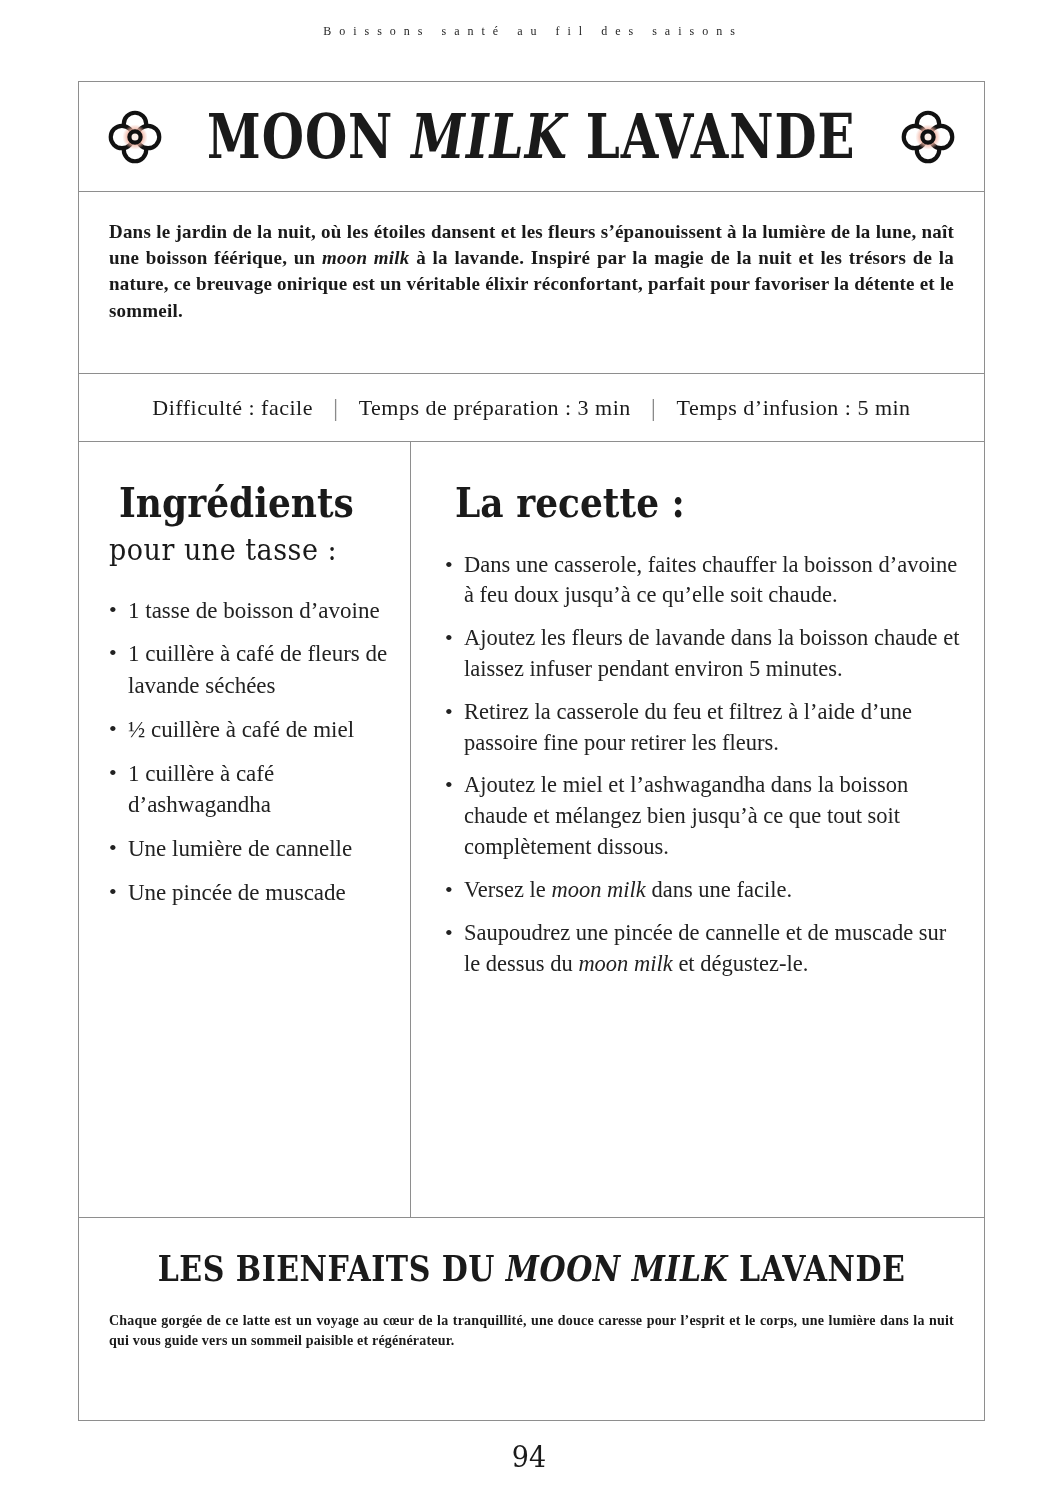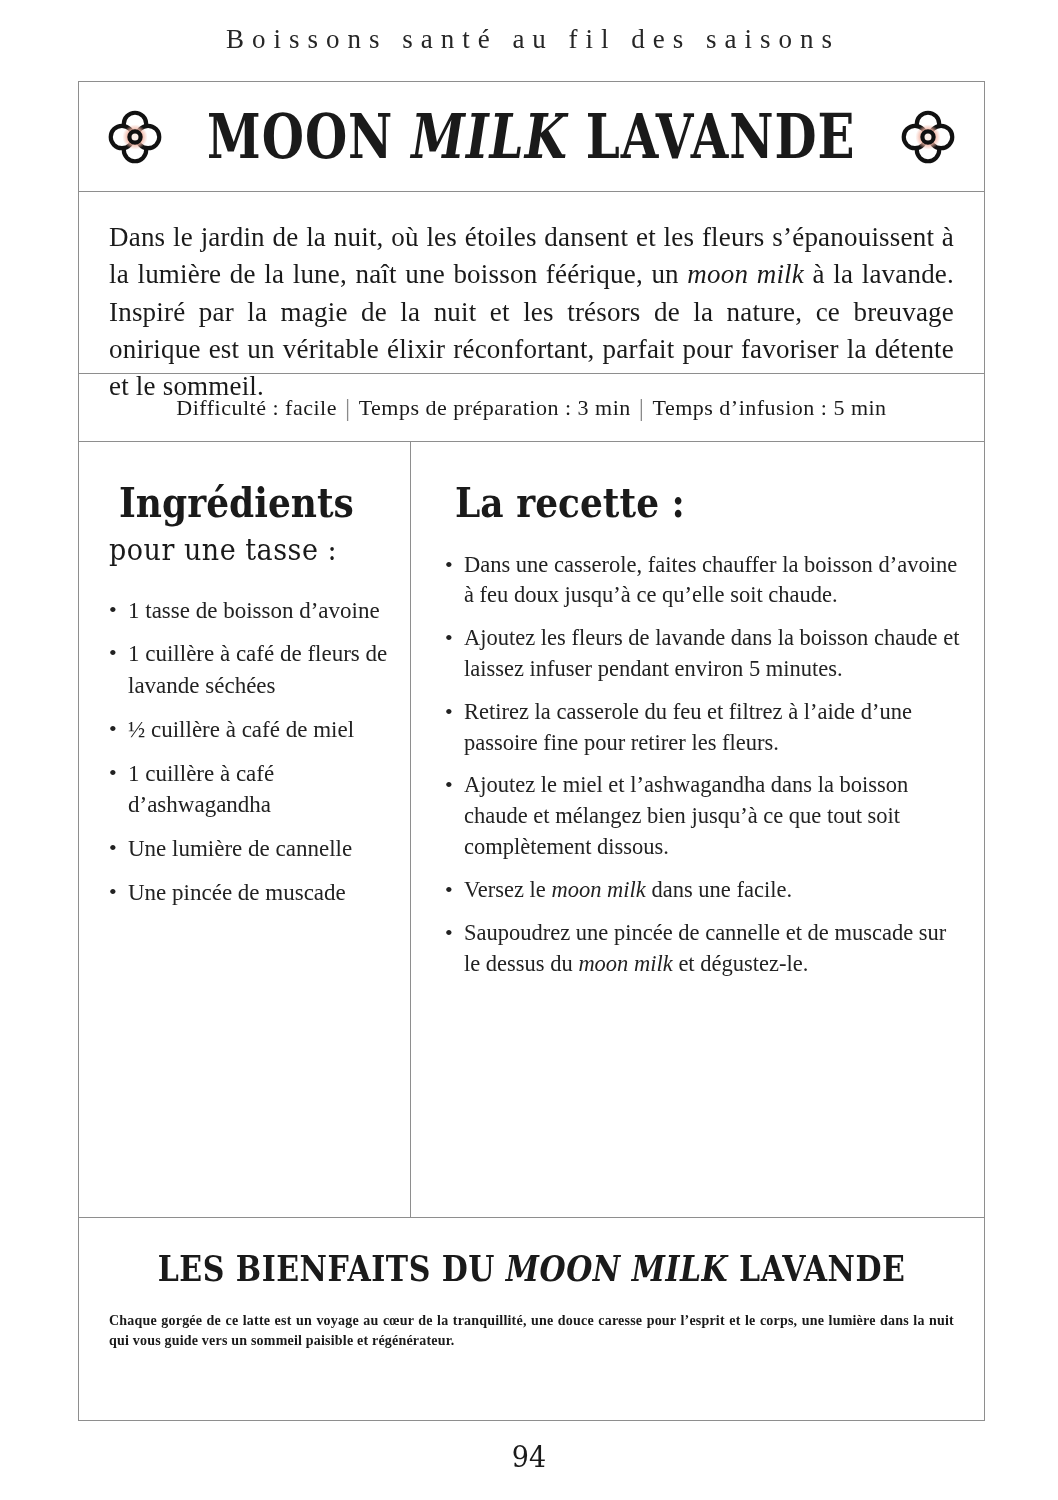--- a/index.html
+++ b/index.html
@@ -11,21 +11,21 @@
     color: #1a1a1a;
     font-family: "Liberation Serif", "DejaVu Serif", serif;
     overflow: hidden;
   }
 
   
   .running-header {
     position: absolute;
     top: 24px; left: 0; right: 0;
     text-align: center;
-    font-size: 27px;
+    font-size: 12px;
     letter-spacing: 8px;
     padding-left: 8px; 
     color: #262626;
     font-weight: 500;
   }
 
   
   .recipe-card {
     position: absolute;
     left: 78px; top: 81px;
@@ -57,37 +57,37 @@
     line-height: 1;
   }
   .recipe-title em { font-style: italic; }
   .flower { width: 56px; height: 56px; flex: 0 0 auto; }
 
   .intro-section {
     height: 182px;
     box-sizing: border-box;
     border-bottom: 1px solid #8e8e8e;
     padding: 27px 30px 0 30px;
-    font-size: 27px;
-    font-weight: 400;
+    font-size: 19px;
+    font-weight: 700;
     line-height: 1.38;
     text-align: justify;
     text-align-last: left;
     letter-spacing: 0.2px;
   }
   .intro-section em { font-style: italic; }
 
   .meta-bar {
     height: 68px;
     box-sizing: border-box;
     border-bottom: 1px solid #8e8e8e;
     display: flex;
     align-items: center;
     justify-content: center;
-    gap: 8px;
+    gap: 20px;
     font-size: 22px;
     font-weight: 500;
     letter-spacing: 0.5px;
   }
   .meta-sep { color: #8a8a8a; font-size: 26px; font-weight: 400; }
 
   .columns {
     height: 776px;
     box-sizing: border-box;
     border-bottom: 1px solid #8e8e8e;

